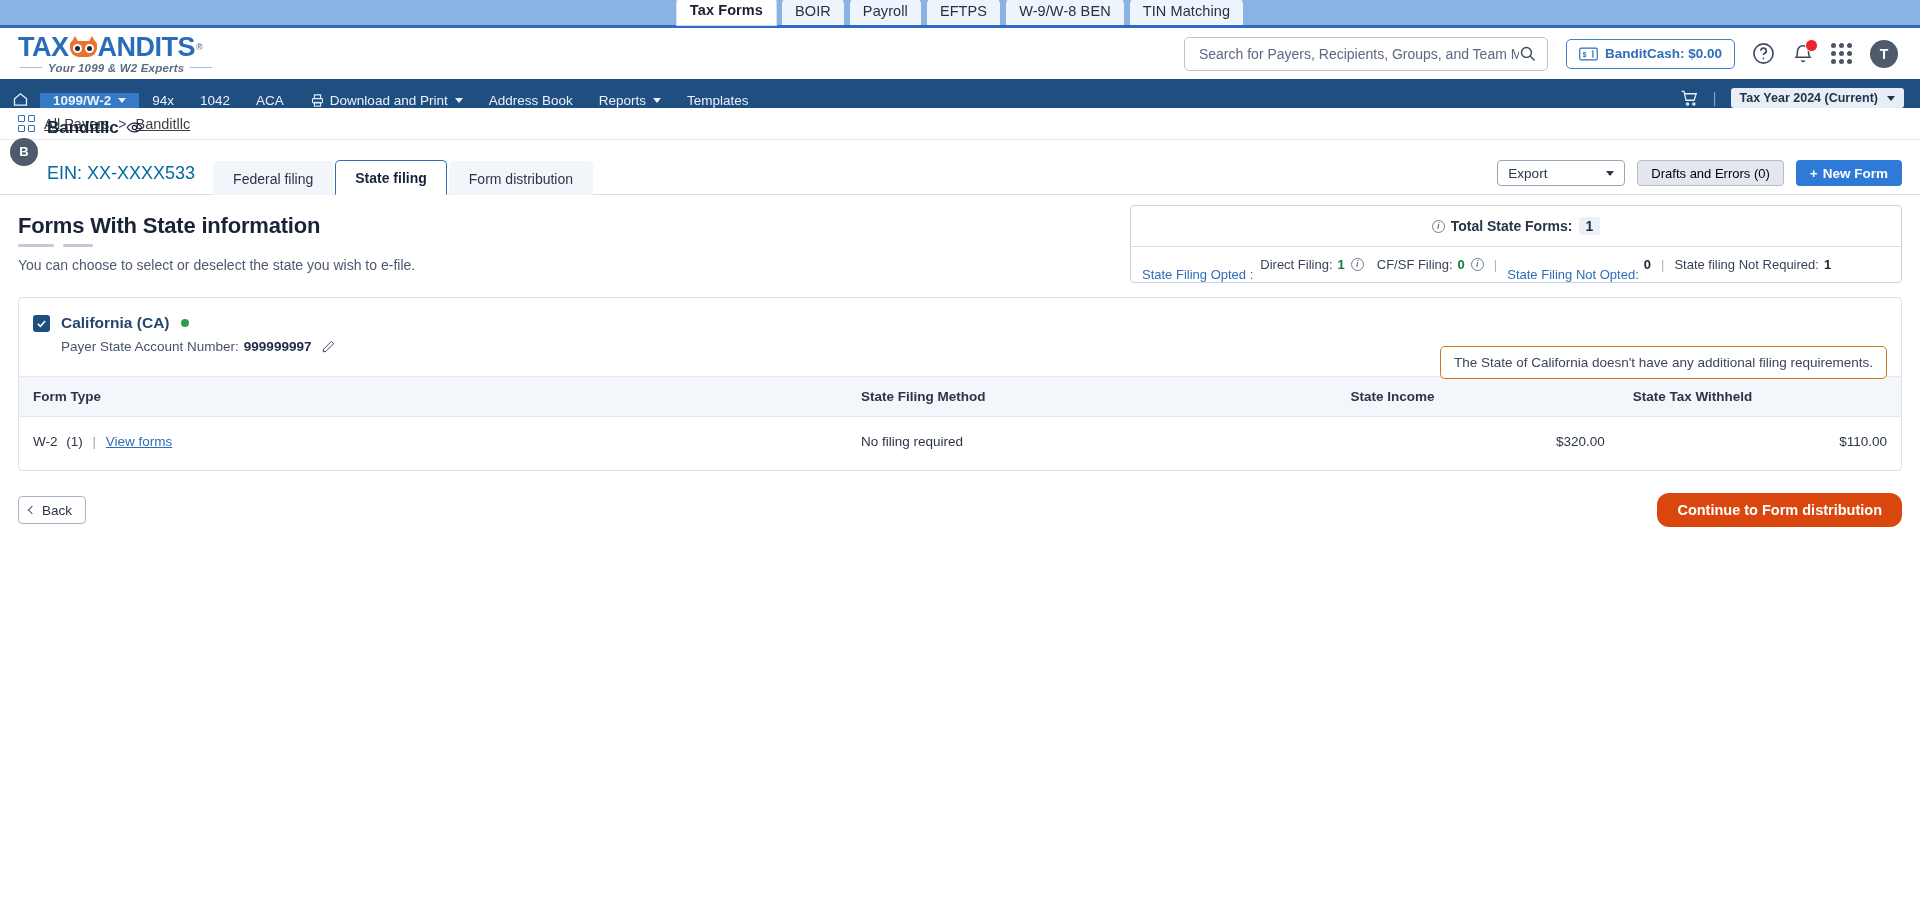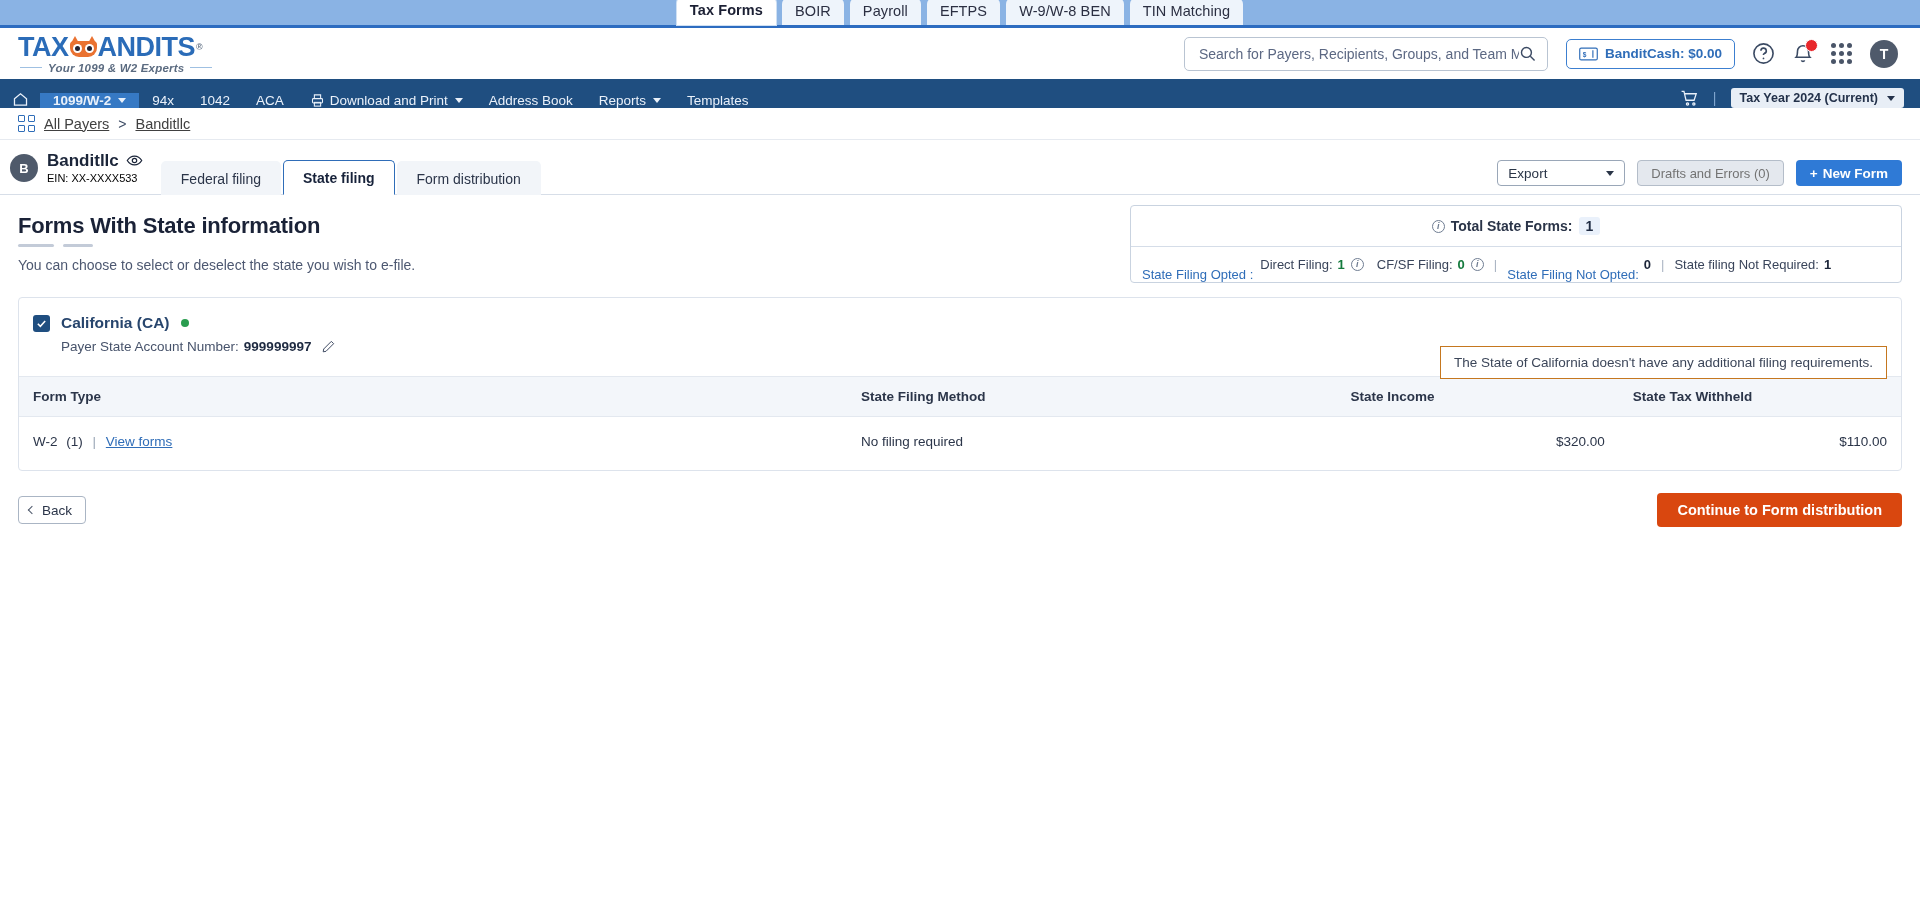--- a/index.html
+++ b/index.html
@@ -182,21 +182,21 @@
   .payer-id { display: flex; align-items: center; gap: 9px; padding-bottom: 9px; }
   .payer-avatar {
     width: 28px; height: 28px; border-radius: 50%;
     background: #4f5a6b; color: #fff; font-size: 13px; font-weight: 700;
     display: flex; align-items: center; justify-content: center;
   }
   .payer-name {
     display: flex; align-items: center; gap: 7px;
     font-size: 17px; font-weight: 700; color: #1b2539; line-height: 1.15;
   }
-  .payer-ein { font-size: 11px; color: #000000; line-height: 1.3; }
+  .payer-ein { font-size: 18px; color: #0369a1; line-height: 1.3; margin-top: 24px; }
 
   .ptabs { display: flex; align-items: flex-end; gap: 2px; margin-left: 18px; }
   .ptab {
     background: #f2f5f9; color: #2b3549; font-size: 14px;
     padding: 9px 19px 8px; border-radius: 5px 5px 0 0; cursor: pointer;
     border: 1px solid transparent; border-bottom: none;
     position: relative; top: 1px;
   }
   .ptab.active {
     background: #fff; color: #17223a; font-weight: 600;
@@ -206,21 +206,21 @@
 
   .payer-actions { margin-left: auto; display: flex; align-items: center; gap: 12px; padding-bottom: 8px; }
   .btn-export {
     width: 128px; height: 26px; border: 1px solid #9aa7b8; border-radius: 4px;
     background: #fff; color: #2a3547; font-size: 13.5px;
     display: flex; align-items: center; justify-content: space-between;
     padding: 0 10px; cursor: pointer;
   }
   .btn-drafts {
     height: 26px; border: 1px solid #b4bdc9; border-radius: 4px;
-    background: #e4e8ee; color: #737373; font-size: 13px;
+    background: #e4e8ee; color: #000000; font-size: 13px;
     display: flex; align-items: center; padding: 0 13px; cursor: pointer;
   }
   .btn-newform {
     height: 26px; border: none; border-radius: 4px;
     background: #2f7ad6; color: #fff; font-size: 13.5px; font-weight: 600;
     display: flex; align-items: center; gap: 5px; padding: 0 14px; cursor: pointer;
   }
 
   
   .content { position: relative; padding: 0 18px; }
@@ -279,21 +279,21 @@
     width: 17px; height: 17px; border-radius: 3px; background: #1f4e80;
     display: flex; align-items: center; justify-content: center; cursor: pointer; flex: none;
   }
   .state-name { font-size: 15.5px; font-weight: 600; color: #27456d; }
   .state-dot { width: 8px; height: 8px; border-radius: 50%; background: #2a9d4f; }
   .state-row2 { margin-top: 7px; padding-left: 28px; display: flex; align-items: center; gap: 10px; font-size: 13.5px; color: #47536b; }
   .state-acct { font-weight: 700; color: #1e2a41; }
 
   .state-note {
     position: absolute; right: 14px; top: 48px;
-    border: 1px solid #c5771f; border-radius: 0;
+    border: 1px solid #c5771f; border-radius: 5px;
     background: #fff; color: #3c4659; font-size: 13.5px;
     padding: 8px 13px;
   }
 
   table.forms { width: 100%; border-collapse: collapse; margin-top: 10px; }
   table.forms thead th {
     background: #f3f6fa; font-size: 13.5px; font-weight: 600; color: #2b3549;
     text-align: left; padding: 12px 14px; border-top: 1px solid #e3e8ef;
     border-bottom: 1px solid #e3e8ef;
   }
@@ -313,21 +313,21 @@
   .btn-back {
     height: 28px; border: 1px solid #aab5c4; border-radius: 4px;
     background: #fff; color: #2b3549; font-size: 13.5px;
     display: flex; align-items: center; gap: 7px; padding: 0 13px 0 10px; cursor: pointer;
   }
   .chev-l {
     width: 6px; height: 6px; border-left: 1.6px solid #4a5568;
     border-bottom: 1.6px solid #4a5568; transform: rotate(45deg); display: inline-block;
   }
   .btn-continue {
-    margin-left: auto; height: 34px; border: none; border-radius: 4px;
+    margin-left: auto; height: 34px; border: none; border-radius: 12px;
     background: #d9470f; color: #fff; font-size: 14.5px; font-weight: 700;
     display: flex; align-items: center; padding: 0 20px; cursor: pointer;
   }
   svg { display: block; }
 </style>
 </head>
 <body>
 
 <div class="product-strip">
   <div class="product-tab active">Tax Forms</div>

